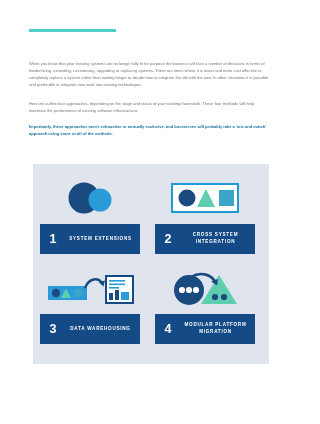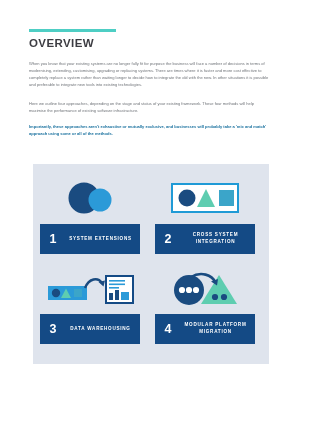--- a/index.html
+++ b/index.html
@@ -126,21 +126,20 @@
     text-transform: uppercase;
   }
 </style>
 </head>
 <body>
 
 <div class="page">
 
   <div class="rule"></div>
 
-  <div class="page-title">OVERVIEW</div>
 
   <div class="copy p1">When you know that your existing systems are no longer fully fit for purpose the business will face a number of decisions in terms of modernising, extending, customising, upgrading or replacing systems. There are times where it is faster and more cost effective to completely replace a system rather than waiting longer to decide how to integrate the old with the new. In other situations it is possible and preferable to integrate new tools into existing technologies.</div>
 
   <div class="copy p2">Here we outline four approaches, depending on the stage and status of your existing framework. These four methods will help maximise the performance of existing software infrastructure.</div>
 
   <div class="copy p3">Importantly, these approaches aren't exhaustive or mutually exclusive, and businesses will probably take a 'mix and match' approach using some or all of the methods.</div>
 
   <div class="infographic">
     <div class="grid">
 

